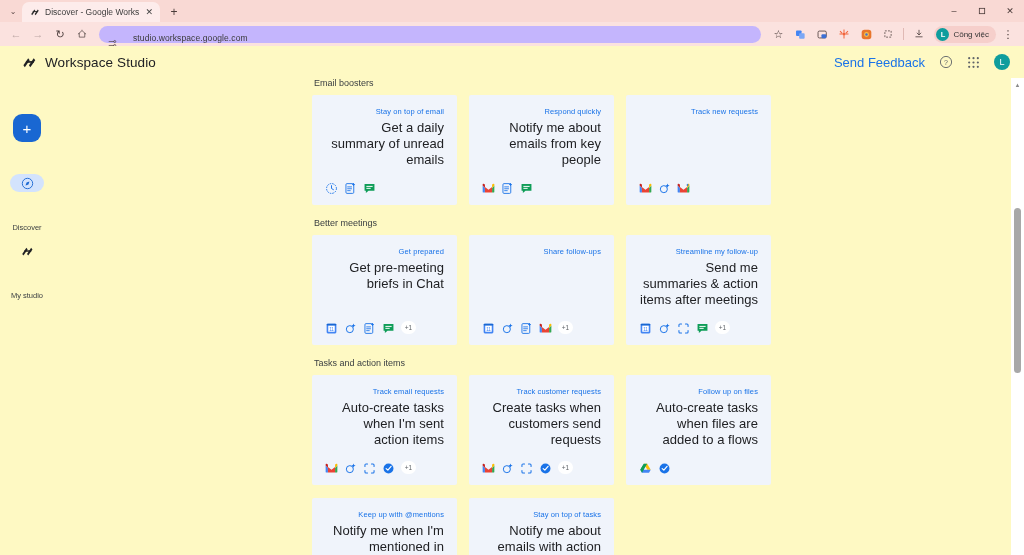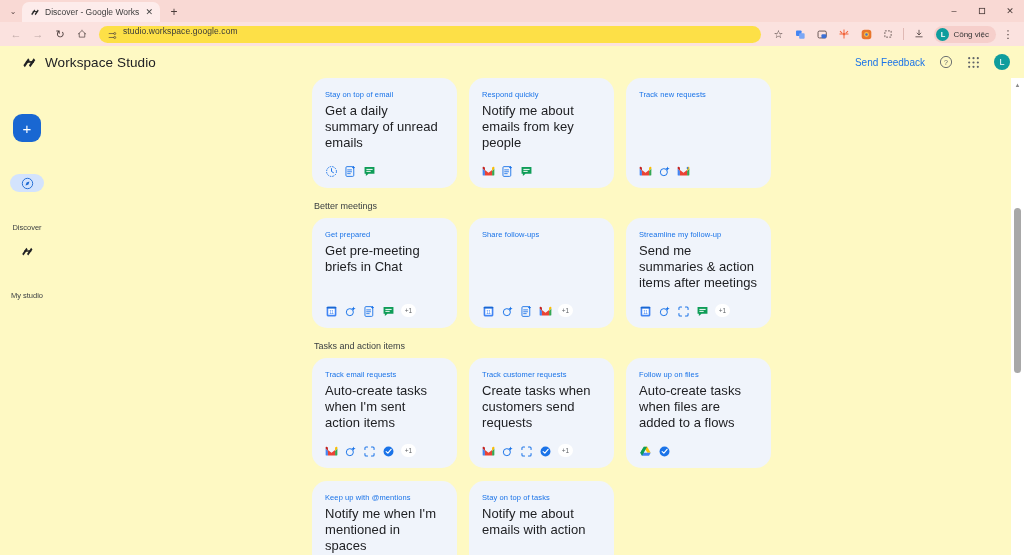--- a/index.html
+++ b/index.html
@@ -45,22 +45,22 @@
   .toolbar{
     height:24px; background:#fbe2df; display:flex; align-items:center;
     padding:0 6px; gap:2px;
   }
   .tb-btn{
     width:20px; height:20px; display:flex; align-items:center; justify-content:center;
     color:#4b3d3b; font-size:11px; border-radius:50%;
   }
   .tb-btn.disabled{ color:#bda8a5; }
   .omnibox{
-    flex:1; height:17px; background:#fde047; border-radius:9px;
-    display:flex; align-items:flex-start; gap:6px; padding:0 9px; margin:0 5px;
+    flex:1; height:17px; background:#c4b5fd; border-radius:9px;
+    display:flex; align-items:flex-end; gap:16px; padding:0 9px; margin:0 5px;
   }
   .omni-icon{ width:9px; height:9px; flex:0 0 9px; }
   .omni-url{ font-size:8.5px; color:#3a3a3a; letter-spacing:.1px;}
   .tb-sep{ width:1px; height:12px; background:#e0b9b4; margin:0 3px; }
   .profile-chip{
     height:17px; background:#f6cfcb; border-radius:9px; display:flex; align-items:center;
     gap:4px; padding:0 7px 0 2px; margin-left:3px;
   }
   .profile-av{
     width:13px; height:13px; border-radius:50%; background:#0f9d9d; color:#fff;
@@ -70,21 +70,21 @@
 
   
   .app{ position:absolute; left:0; top:46px; width:1024px; height:522px; background:#fef9c3; }
 
   .app-header{
     height:32px; display:flex; align-items:center; padding:0 14px 0 22px;
   }
   .app-logo{ width:15px; height:15px; margin-right:8px; }
   .app-title{ font-size:13.5px; color:#202124; letter-spacing:.1px; }
   .app-header-right{ margin-left:auto; display:flex; align-items:center; gap:13px; }
-  .send-feedback{ font-size:10px; color:#1a73e8; }
+  .send-feedback{ font-size:13px; color:#1a73e8; }
   .hdr-icon{ width:15px; height:15px; display:flex; align-items:center; justify-content:center; color:#5f6368;}
   .hdr-avatar{
     width:16px; height:16px; border-radius:50%; background:#0f9d9d; color:#fff;
     font-size:9px; display:flex; align-items:center; justify-content:center;
   }
 
   
   .sidebar{
     position:absolute; left:0; top:32px; width:54px; padding-top:36px;
     display:flex; flex-direction:column; align-items:center; gap:0;
@@ -106,22 +106,22 @@
   .content{
     position:absolute; left:54px; top:32px; width:960px; height:477px;
     overflow:hidden; padding-left:258px;
   }
   .section{ margin-bottom:1px; }
   .section-title{
     font-size:9px; color:#3c4043; margin:0 0 7px 2px;
   }
   .cards{ display:flex; gap:12px; margin-bottom:13px; }
   .card{
-    width:145px; min-height:110px; background:#f0f4fb; border-radius:15px;
-    padding:12px 13px 11px 13px; display:flex; flex-direction:column;
+    width:145px; min-height:110px; background:#f0f4fb; border-radius:2px;
+    padding:12px 13px 11px 13px; display:flex; flex-direction:column;text-align:right;
   }
   .card-eyebrow{ font-size:7.5px; color:#1a73e8; margin-bottom:4px; letter-spacing:.1px;}
   .card-title{ font-size:13px; color:#202124; line-height:1.22; letter-spacing:.05px;}
   .card-icons{ display:flex; align-items:center; gap:6px; margin-top:auto; padding-top:12px; }
   .ic{ width:13px; height:13px; flex:0 0 13px; display:block; }
   .plus-chip{
     height:13px; min-width:15px; border-radius:7px; background:#fff;
     font-size:6.5px; color:#5f6368; display:flex; align-items:center;
     justify-content:center; padding:0 3px;
   }
@@ -299,20 +299,21 @@
             <rect x="4.2" y="6.5" width="8.4" height="1.8" fill="#202124"></rect>
           </svg>
         </span>
         <span class="nav-label">My studio</span>
       </div>
     </div>
 
     <div class="content">
 
       <div class="section">
+        <div class="section-title">Email boosters</div>
         <div class="cards">
 
           <div class="card">
             <div class="card-eyebrow">Stay on top of email</div>
             <div class="card-title">Get a daily summary of unread emails</div>
             <div class="card-icons">
               <span class="ic">
                 <svg viewBox="0 0 20 20" width="13" height="13">
                     <circle cx="10" cy="10" r="7.6" fill="none" stroke="#1a73e8" stroke-width="1.5" stroke-dasharray="2.4 1.6"></circle>
                     <path d="M10 5.6V10l3 1.8" fill="none" stroke="#1a73e8" stroke-width="1.5" stroke-linecap="round"></path>

